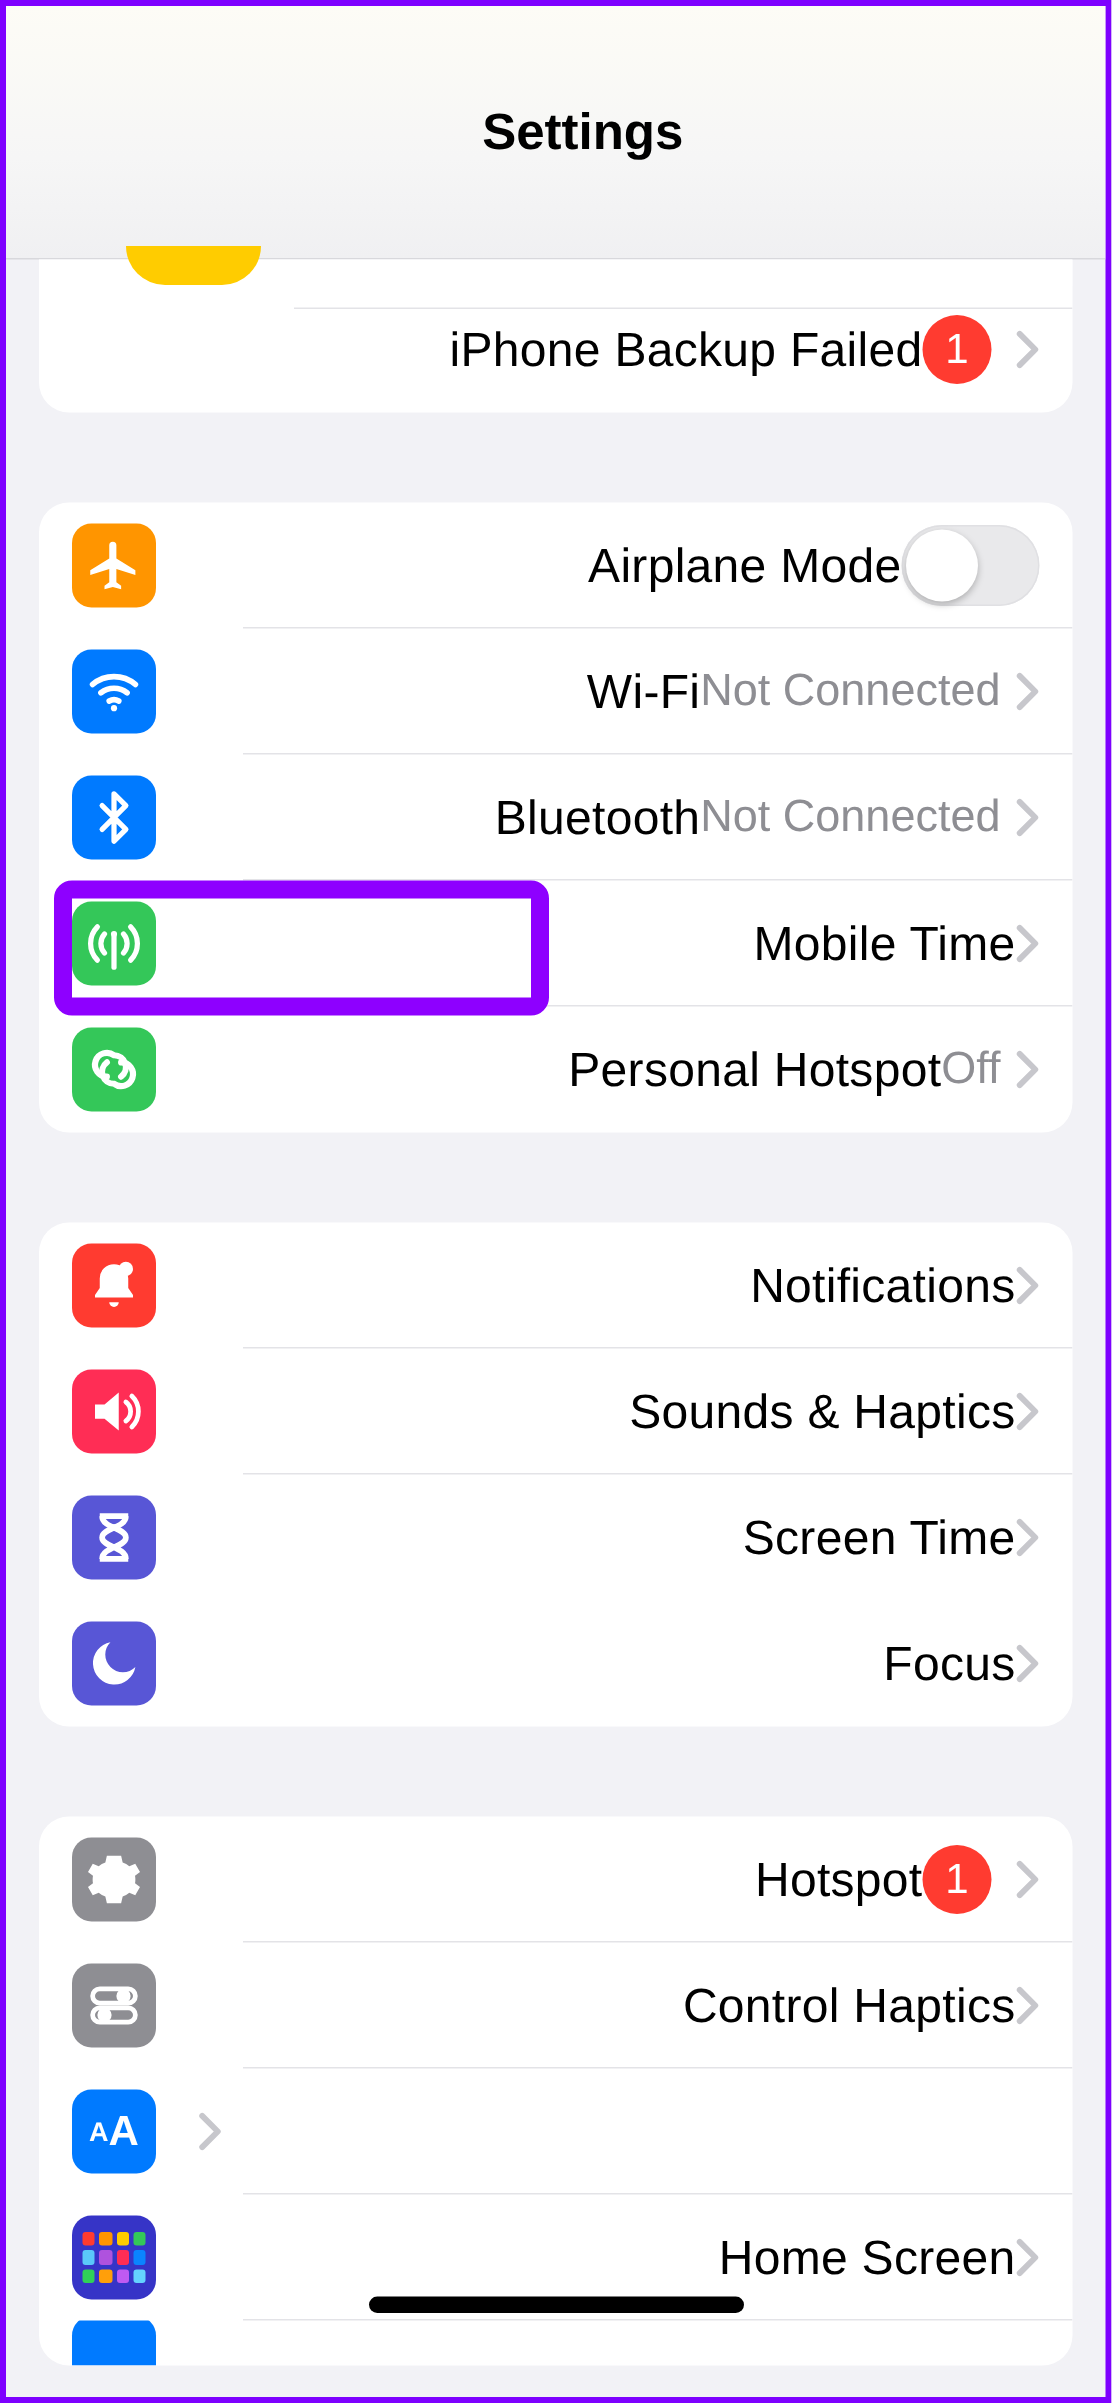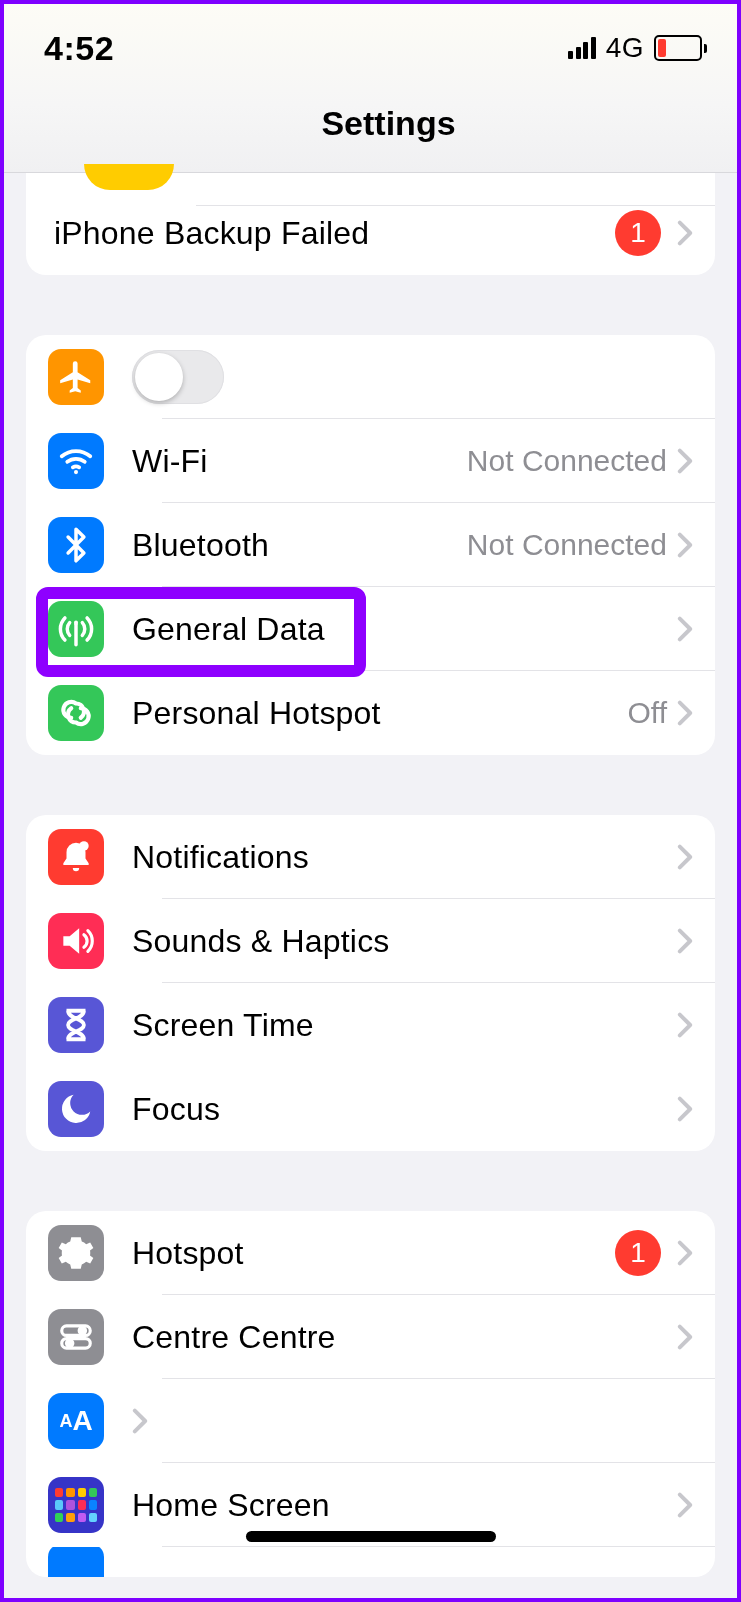--- a/index.html
+++ b/index.html
@@ -125,20 +125,21 @@
     margin: 0 28px 0 10px;
     flex-shrink: 0;
     color:#fff;
   }
   .label {
     flex: 1;
     font-size: 32px;
     font-weight: 400;
     letter-spacing: 0.2px;
     white-space: nowrap;
+    text-align: right;
   }
   .value {
     font-size: 30px;
     color: #8e8e93;
     margin-right: 10px;
     white-space: nowrap;
   }
   .chevron {
     color:#c7c7cc;
   }
@@ -179,38 +180,20 @@
   .hs-grid { display:grid; grid-template-columns: repeat(4, 1fr); grid-template-rows: repeat(3,1fr); gap:3px; width:42px; height:34px;}
   .hs-grid span { border-radius:2px; }
 </style>
 </head>
 <body>
 
 <div class="device">
   <div class="avatar-blob"></div>
 
   <div class="topbar">
-    <div class="statusbar">
-      <div class="time">4:52</div>
-      <div class="status-right">
-        <div class="signal">
-          <span style="height:8px"></span>
-            <span style="height:12px"></span>
-            <span style="height:17px"></span>
-            <span style="height:22px"></span>
-        </div>
-        <div class="net-label">4G</div>
-        <div class="battery">
-          <div class="battery-body">
-              <div class="battery-fill"></div>
-            </div>
-          <div class="battery-tip"></div>
-        </div>
-      </div>
-    </div>
     <div class="navtitle">
       <div class="navtitle-text">Settings</div>
     </div>
   </div>
 
   <div class="content">
 
     <div class="group first" style="position:relative;">
       <div class="prev-stub"></div>
       <div style="position:absolute; left:170px; right:0; top:32px; height:1px; background:#e3e3e7;"></div>
@@ -225,20 +208,21 @@
       </div>
     </div>
 
     <div class="group" style="position:relative;">
       <div class="row">
         <div class="icon-box" style="background:#ff9500;">
           <svg viewBox="0 0 24 24" fill="#fff">
               <path d="M21 16v-2l-8-5V3.5a1.5 1.5 0 0 0-3 0V9l-8 5v2l8-2.5V19l-2 1.5V22l3.5-1L15 22v-1.5L13 19v-5.5l8 2.5z"></path>
             </svg>
         </div>
+        <div class="label">Airplane Mode</div>
         <div class="toggle">
             <div class="knob"></div>
           </div>
         <div class="sep"></div>
       </div>
       <div class="row">
         <div class="icon-box" style="background:#007aff;">
           <svg viewBox="0 0 24 24" fill="none" stroke="#fff" stroke-width="2.4" stroke-linecap="round">
               <path d="M3 9a14 14 0 0 1 18 0"></path>
               <path d="M6.5 12.5a9 9 0 0 1 11 0"></path>
@@ -274,21 +258,21 @@
         <div class="icon-box" style="background:#34c759;">
           <svg viewBox="0 0 24 24" fill="none" stroke="#fff" stroke-width="2.2" stroke-linecap="round">
               <path d="M5 5a10 10 0 0 0 0 14"></path>
               <path d="M8 8a6 6 0 0 0 0 8"></path>
               <path d="M19 5a10 10 0 0 1 0 14"></path>
               <path d="M16 8a6 6 0 0 1 0 8"></path>
               <line x1="12" y1="9" x2="12" y2="22"></line>
               <circle cx="12" cy="8" r="1.3" fill="#fff" stroke="none"></circle>
             </svg>
         </div>
-        <div class="label">General Data</div>
+        <div class="label">Mobile Time</div>
         <span class="chevron">
             <svg width="16" height="26" viewBox="0 0 12 20">
               <polyline points="2,2 10,10 2,18" fill="none" stroke="currentColor" stroke-width="3" stroke-linecap="round" stroke-linejoin="round"></polyline>
             </svg>
           </span>
         <div class="sep"></div>
       </div>
       <div class="row">
         <div class="icon-box" style="background:#34c759;">
           <svg viewBox="0 0 24 24" fill="none" stroke="#fff" stroke-width="2.6" stroke-linecap="round">
@@ -386,21 +370,21 @@
       </div>
       <div class="row">
         <div class="icon-box" style="background:#8e8e93;">
           <svg viewBox="0 0 24 24" fill="none" stroke="#fff" stroke-width="2">
               <rect x="3" y="5" width="18" height="6" rx="3"></rect>
               <circle cx="16" cy="8" r="2" fill="#fff"></circle>
               <rect x="3" y="13" width="18" height="6" rx="3"></rect>
               <circle cx="8" cy="16" r="2" fill="#fff"></circle>
             </svg>
         </div>
-        <div class="label">Centre Centre</div>
+        <div class="label">Control Haptics</div>
         <span class="chevron">
             <svg width="16" height="26" viewBox="0 0 12 20">
               <polyline points="2,2 10,10 2,18" fill="none" stroke="currentColor" stroke-width="3" stroke-linecap="round" stroke-linejoin="round"></polyline>
             </svg>
           </span>
         <div class="sep"></div>
       </div>
       <div class="row">
         <div class="icon-box" style="background:#007aff; font-weight:700; font-size:24px;">
           <span style="font-size:18px;">A</span>

